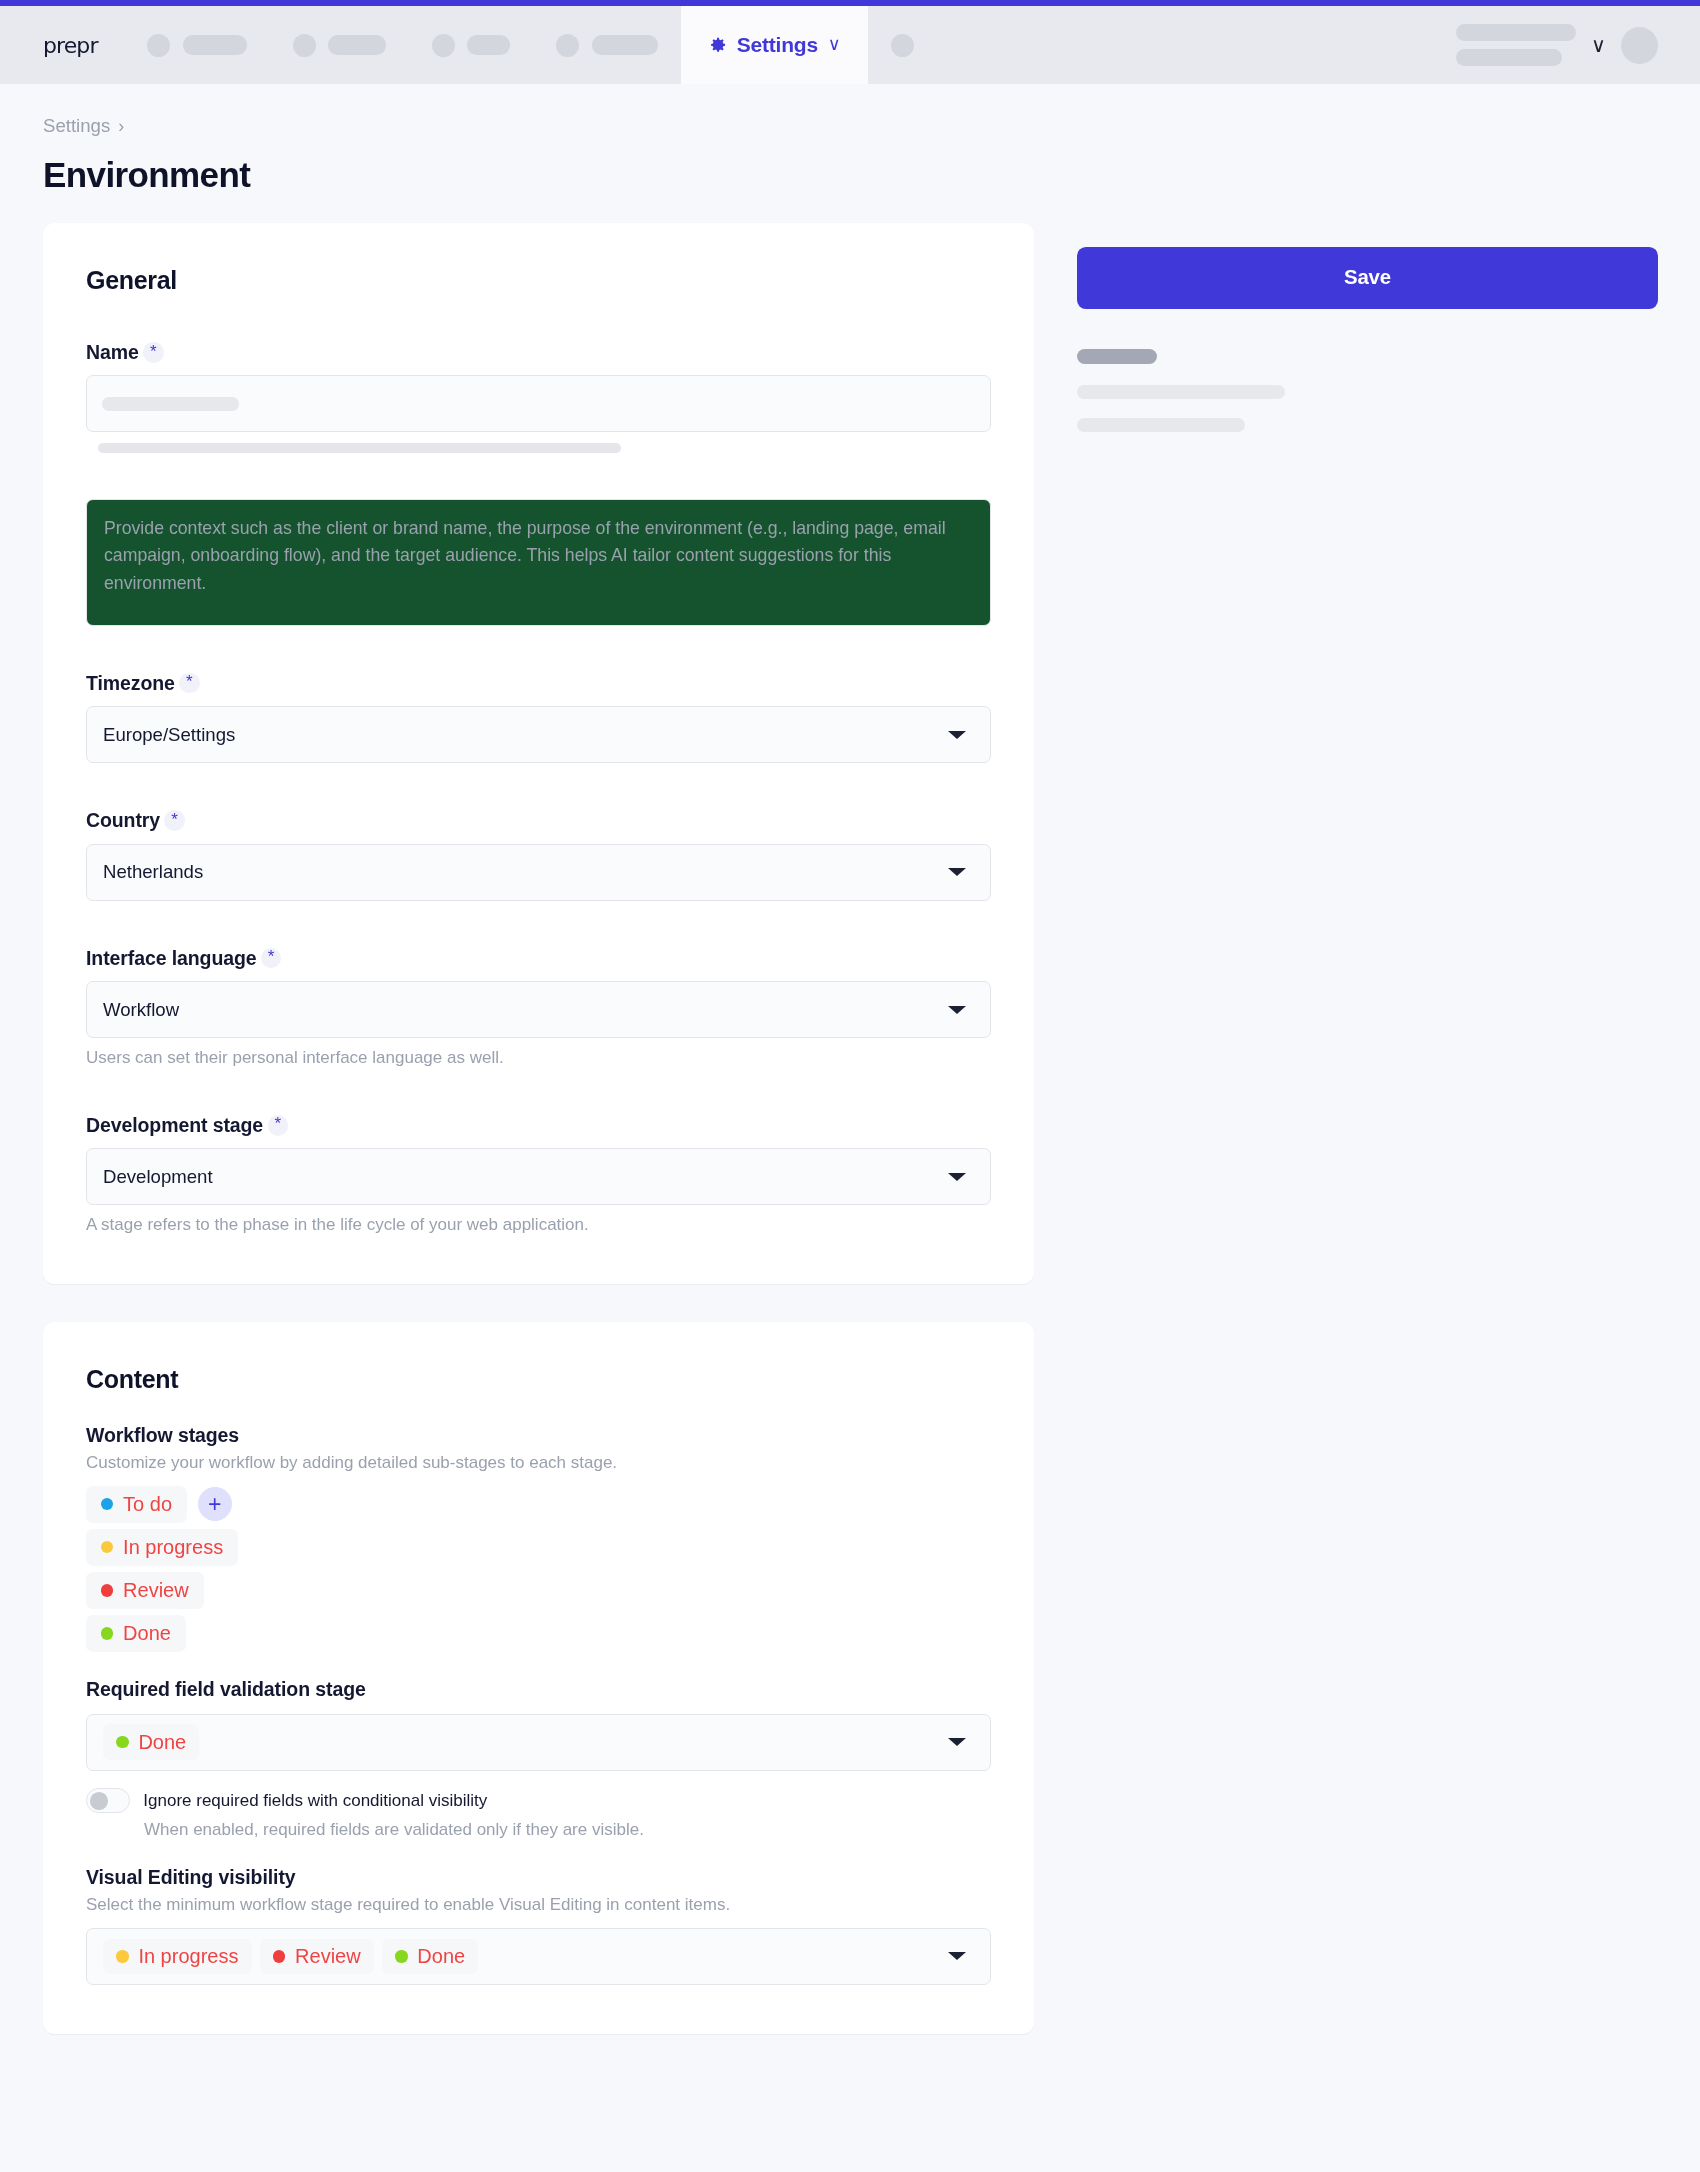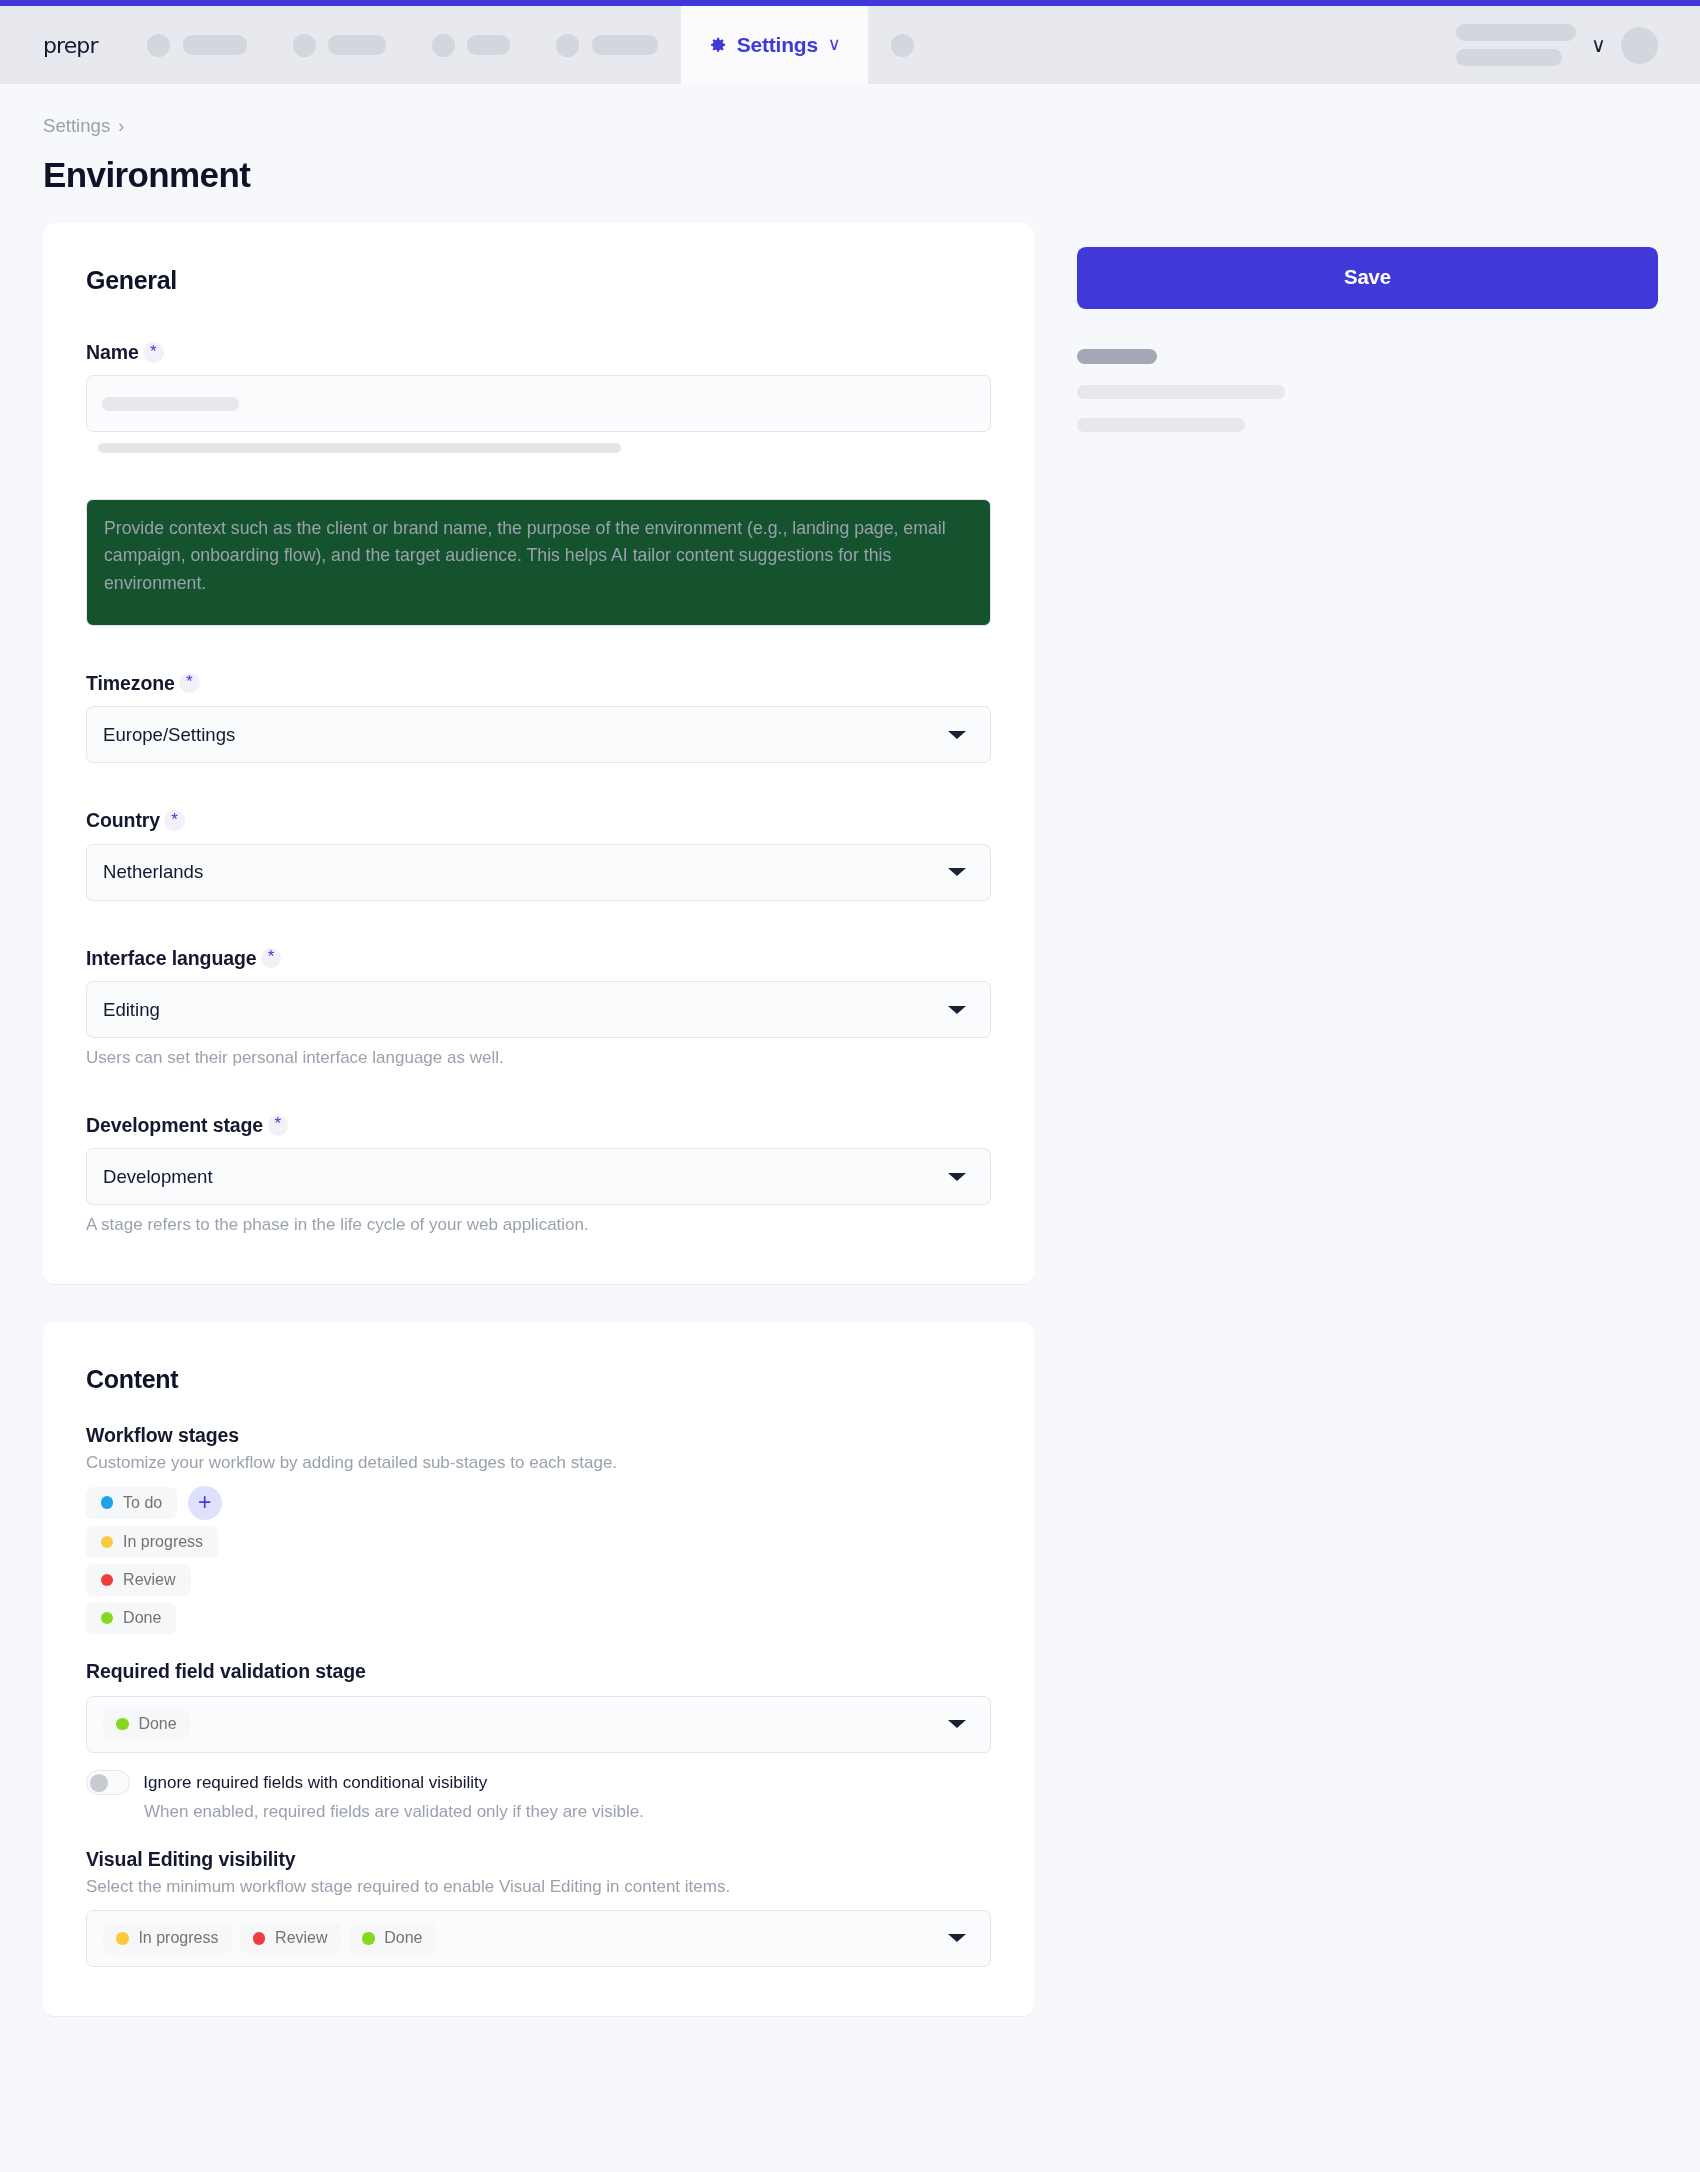--- a/index.html
+++ b/index.html
@@ -236,21 +236,21 @@
     display: flex; align-items: center; gap: 10.6px;
     margin-bottom: 6.2px;
   }
   .stage-pill {
     display: inline-flex; align-items: center; gap: 9.7px;
     background: #f6f7f9;
     border-radius: 7px;
     padding: 7px 15px;
   }
   .dot { width: 12.4px; height: 12.4px; border-radius: 50%; flex: 0 0 12.4px; }
-  .stage-name { font-size: 16px; color: #737373; }
+  .stage-name { font-size: 20px; color: #ef4444; }
   .add-btn {
     width: 34px; height: 34px; border-radius: 50%;
     background: #dfe0fb;
     display: flex; align-items: center; justify-content: center;
     color: #4038d8; font-size: 23px; line-height: 0.8; font-weight: 300;
     cursor: pointer;
   }
 
   .select-with-pill {
     background: #fafbfc;
@@ -414,21 +414,21 @@
             <span class="caret"></span>
           </div>
         </div>
 
         <div class="field">
           <div class="field-label-row">
             <span class="field-label">Interface language</span>
             <span class="req-star">*</span>
           </div>
           <div class="select-box">
-            <span class="select-value">Editing</span>
+            <span class="select-value">Workflow</span>
             <span class="caret"></span>
           </div>
           <div class="help-text">Users can set their personal interface language as well.</div>
         </div>
 
         <div class="field" style="margin-bottom:0">
           <div class="field-label-row">
             <span class="field-label">Development stage</span>
             <span class="req-star">*</span>
           </div>

